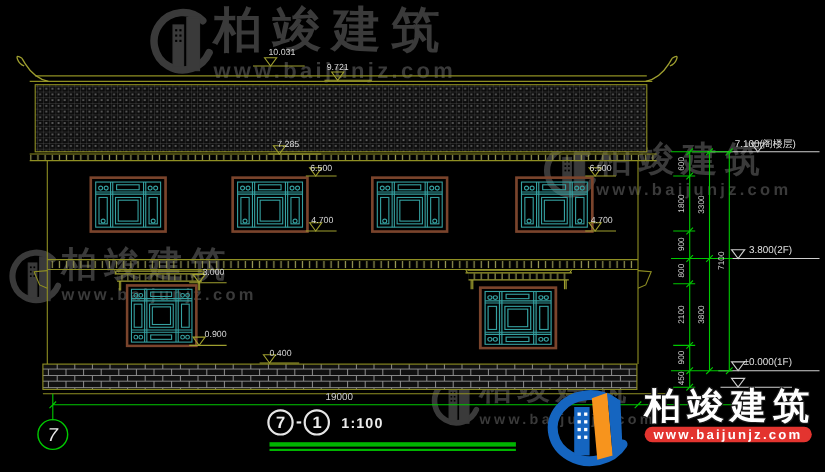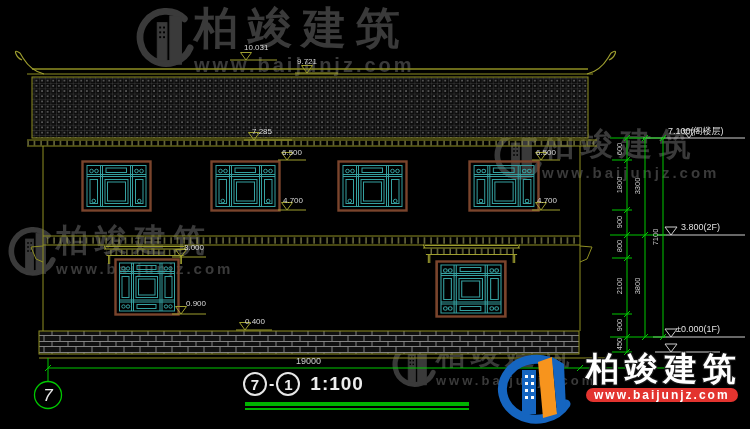--- a/index.html
+++ b/index.html
@@ -23,21 +23,21 @@
   
   .draw{position:absolute;left:0;top:0;z-index:2;}
 
   
   .titlebar{position:absolute;left:243px;top:372px;z-index:4;display:flex;align-items:center;color:#ededed;}
   .tb-circle{width:24px;height:24px;border:2px solid #e6e6e6;border-radius:50%;
              display:flex;align-items:center;justify-content:center;
              font-size:15px;font-weight:bold;color:#ededed;}
   .tb-sep{font-size:16px;font-weight:bold;margin:0 2px;}
   .tb-name{font-size:24px;font-weight:bold;letter-spacing:2px;margin-left:4px;}
-  .tb-scale{font-size:19px;font-weight:bold;margin-left:10px;letter-spacing:1px;}
+  .tb-scale{font-size:13px;font-weight:bold;margin-left:10px;letter-spacing:1px;}
   .tb-underline{position:absolute;left:245px;top:402px;width:224px;height:4px;background:#00b400;z-index:4;}
   .tb-underline2{position:absolute;left:245px;top:408px;width:224px;height:2px;background:#00b400;z-index:4;}
 
   
   .brandlogo{position:absolute;left:488px;top:352px;z-index:5;display:flex;align-items:flex-start;}
   .bl-txt{margin-left:2px;}
   .bl-name{color:#fff;font-weight:bold;font-size:33px;letter-spacing:6px;line-height:1;
            text-shadow:1px 1px 0 #1a1a1a,-1px -1px 0 #1a1a1a,1px -1px 0 #1a1a1a,-1px 1px 0 #1a1a1a;}
   .bl-site{margin-top:3px;background:#e3342f;color:#fff;font-weight:bold;font-size:12px;
            letter-spacing:2px;border-radius:7px;padding:1px 8px;display:inline-block;line-height:12px;}

